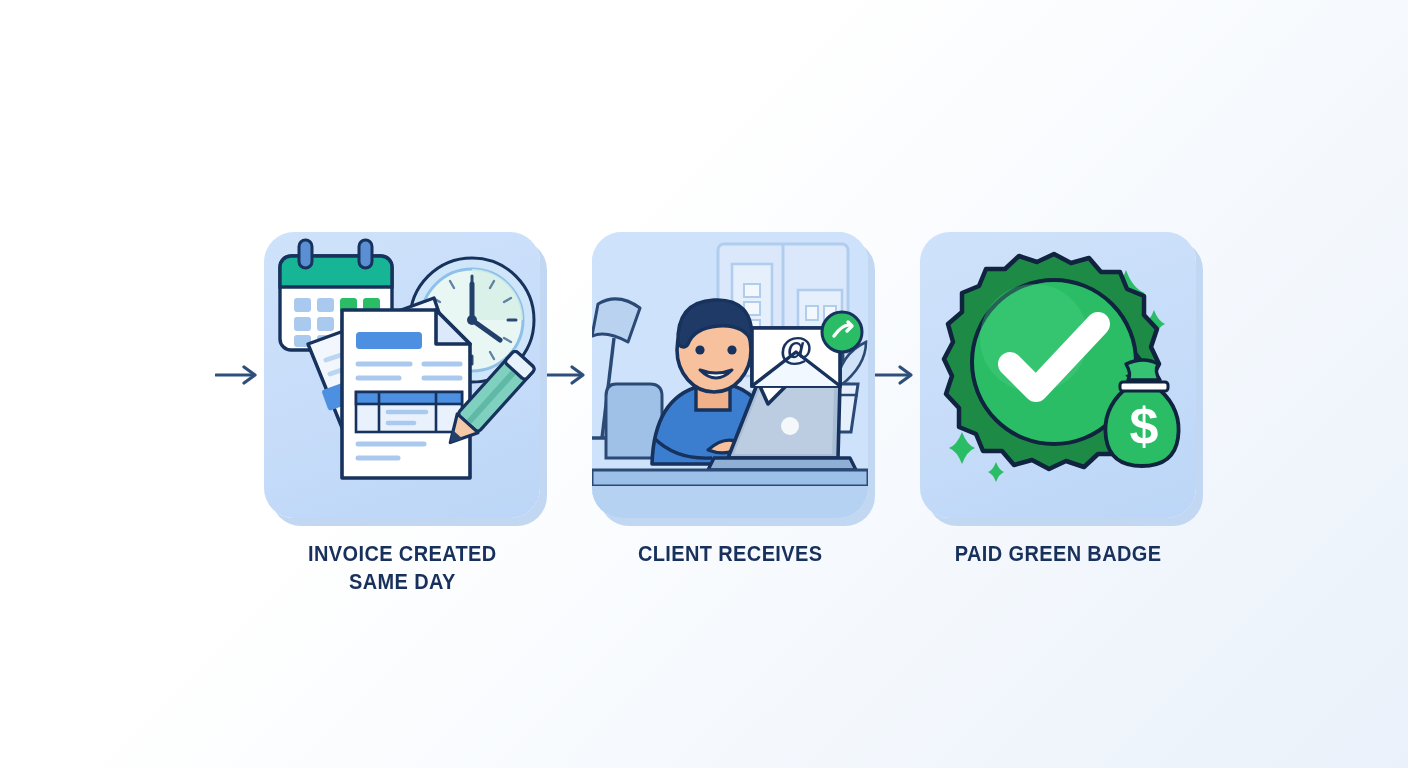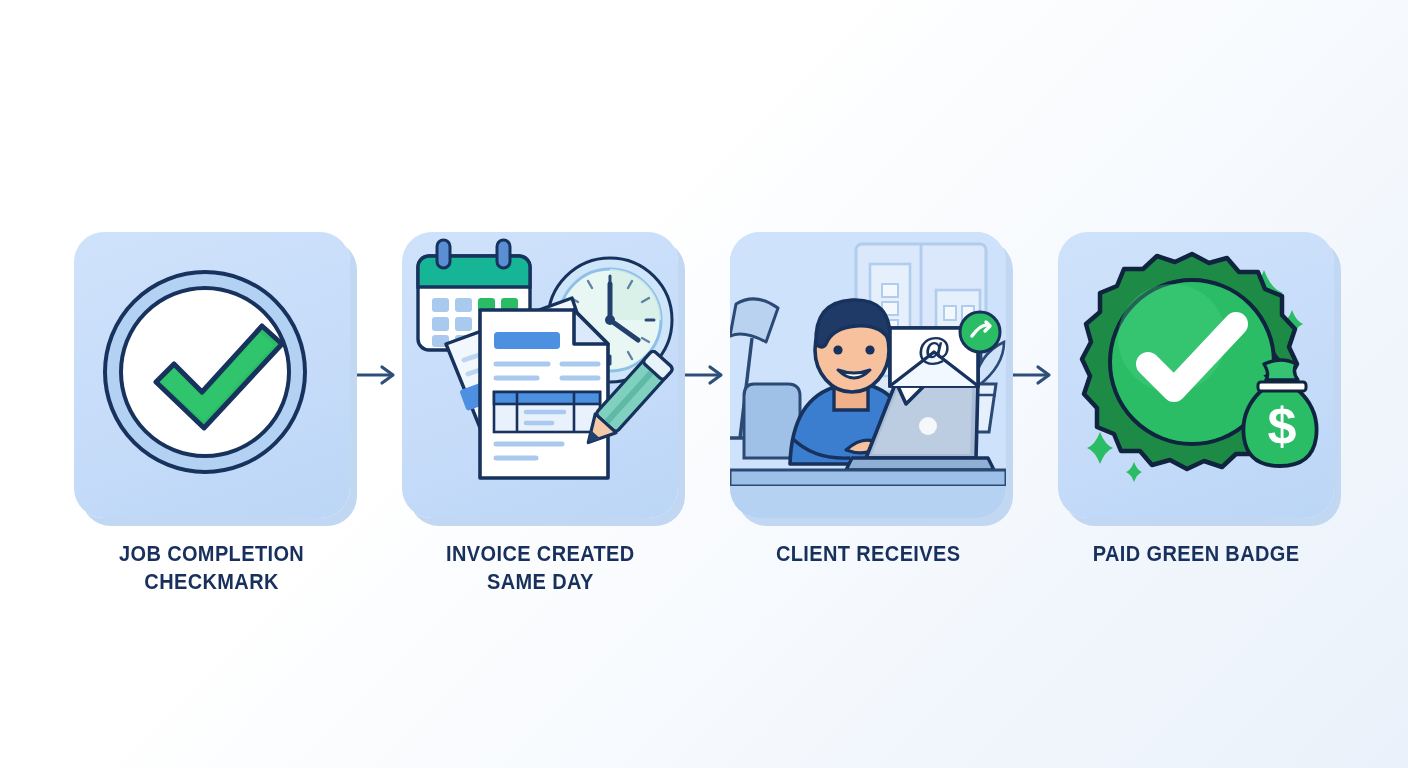--- a/index.html
+++ b/index.html
@@ -33,36 +33,20 @@
   .arrow svg{display:block;}
   .ico{position:absolute;left:0;top:0;width:276px;height:286px;}
 </style>
 </head>
 <body>
 
 <div id="stage">
 
   <div class="flow">
 
-    <div class="step">
-      <div class="panel">
-        <svg class="ico" viewBox="0 0 276 286">
-          <circle cx="131" cy="140" r="100" fill="#b3d1f2"></circle>
-          <circle cx="131" cy="140" r="100" fill="none" stroke="#17325c" stroke-width="4"></circle>
-          <circle cx="131" cy="140" r="84" fill="#ffffff"></circle>
-          <circle cx="131" cy="140" r="84" fill="none" stroke="#17325c" stroke-width="4"></circle>
-          <g>
-            <path d="M82 150 L100 132 L128 160 L188 94 L208 112 L130 196 Z" fill="#2bbd66" stroke="#17325c" stroke-width="5" stroke-linejoin="round"></path>
-            <path d="M86 150 L100 137 L128 165 L186 101 L200 113 L130 189 Z" fill="#35cc72" opacity=".55"></path>
-          </g>
-        </svg>
-      </div>
-      <div class="caption">JOB COMPLETION
-CHECKMARK</div>
-    </div>
 
     <div class="arrow">
       <svg width="46" height="22" viewBox="0 0 46 22">
         <line x1="1" y1="11" x2="38" y2="11" stroke="#2e4f7a" stroke-width="3.2" stroke-linecap="round"></line>
         <polyline points="29,3 40,11 29,19" fill="none" stroke="#2e4f7a" stroke-width="3.2" stroke-linecap="round" stroke-linejoin="round"></polyline>
       </svg>
     </div>
 
     <div class="step">
       <div class="panel">

